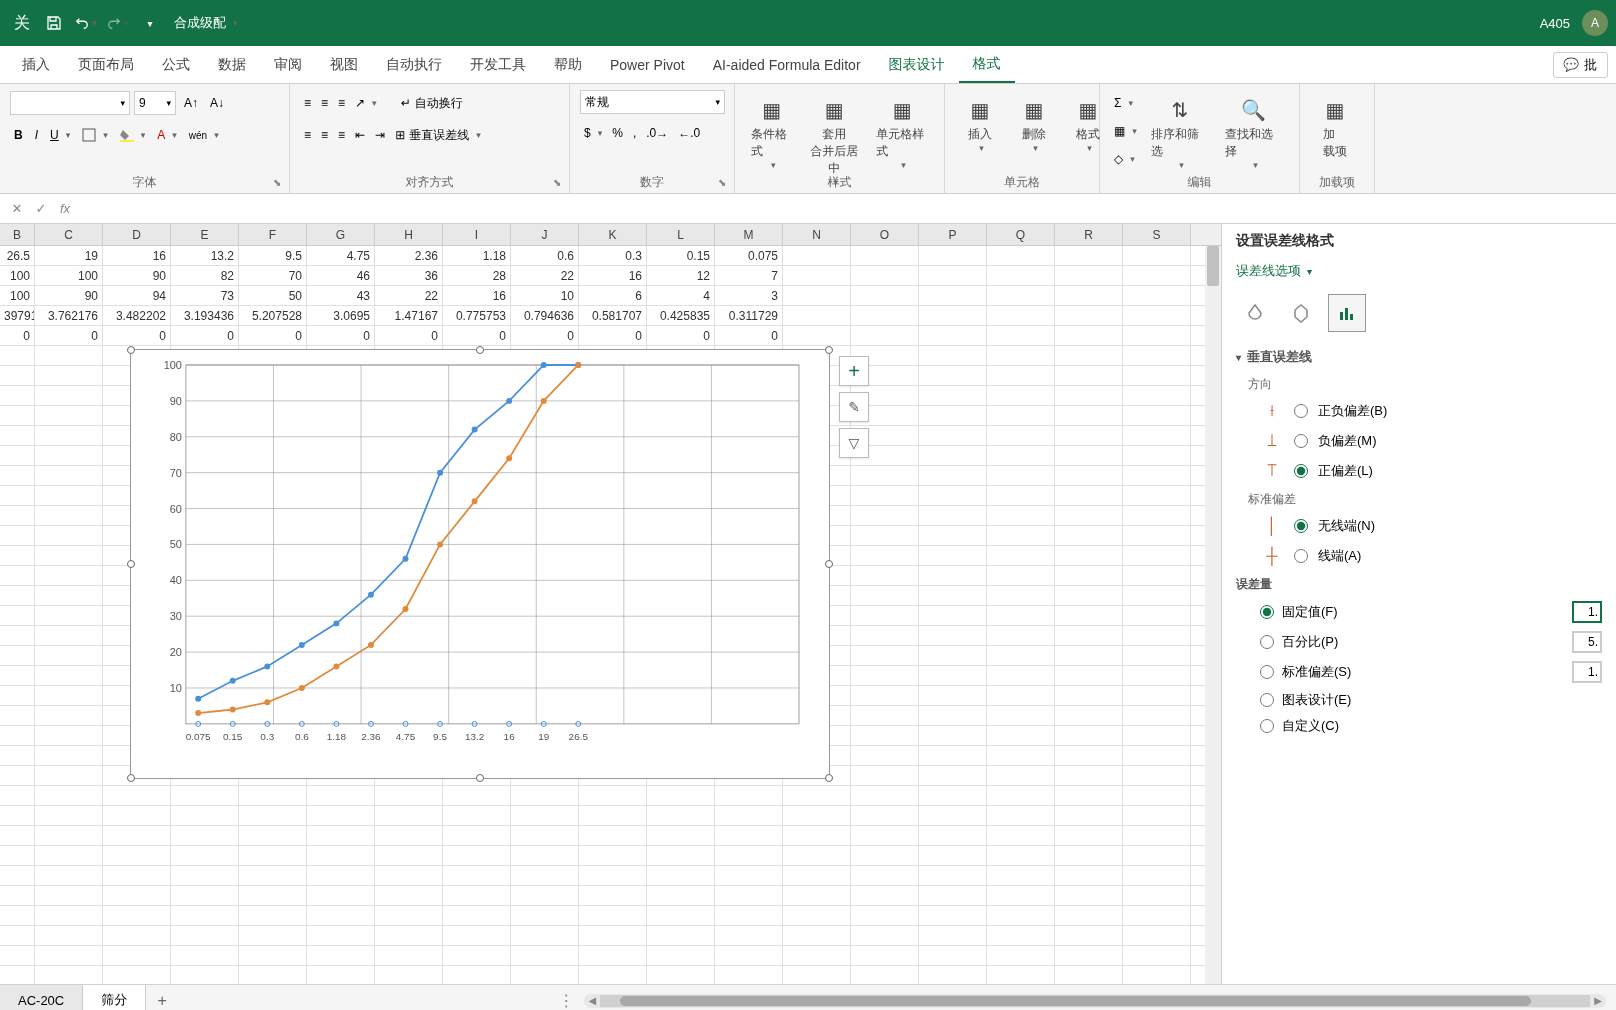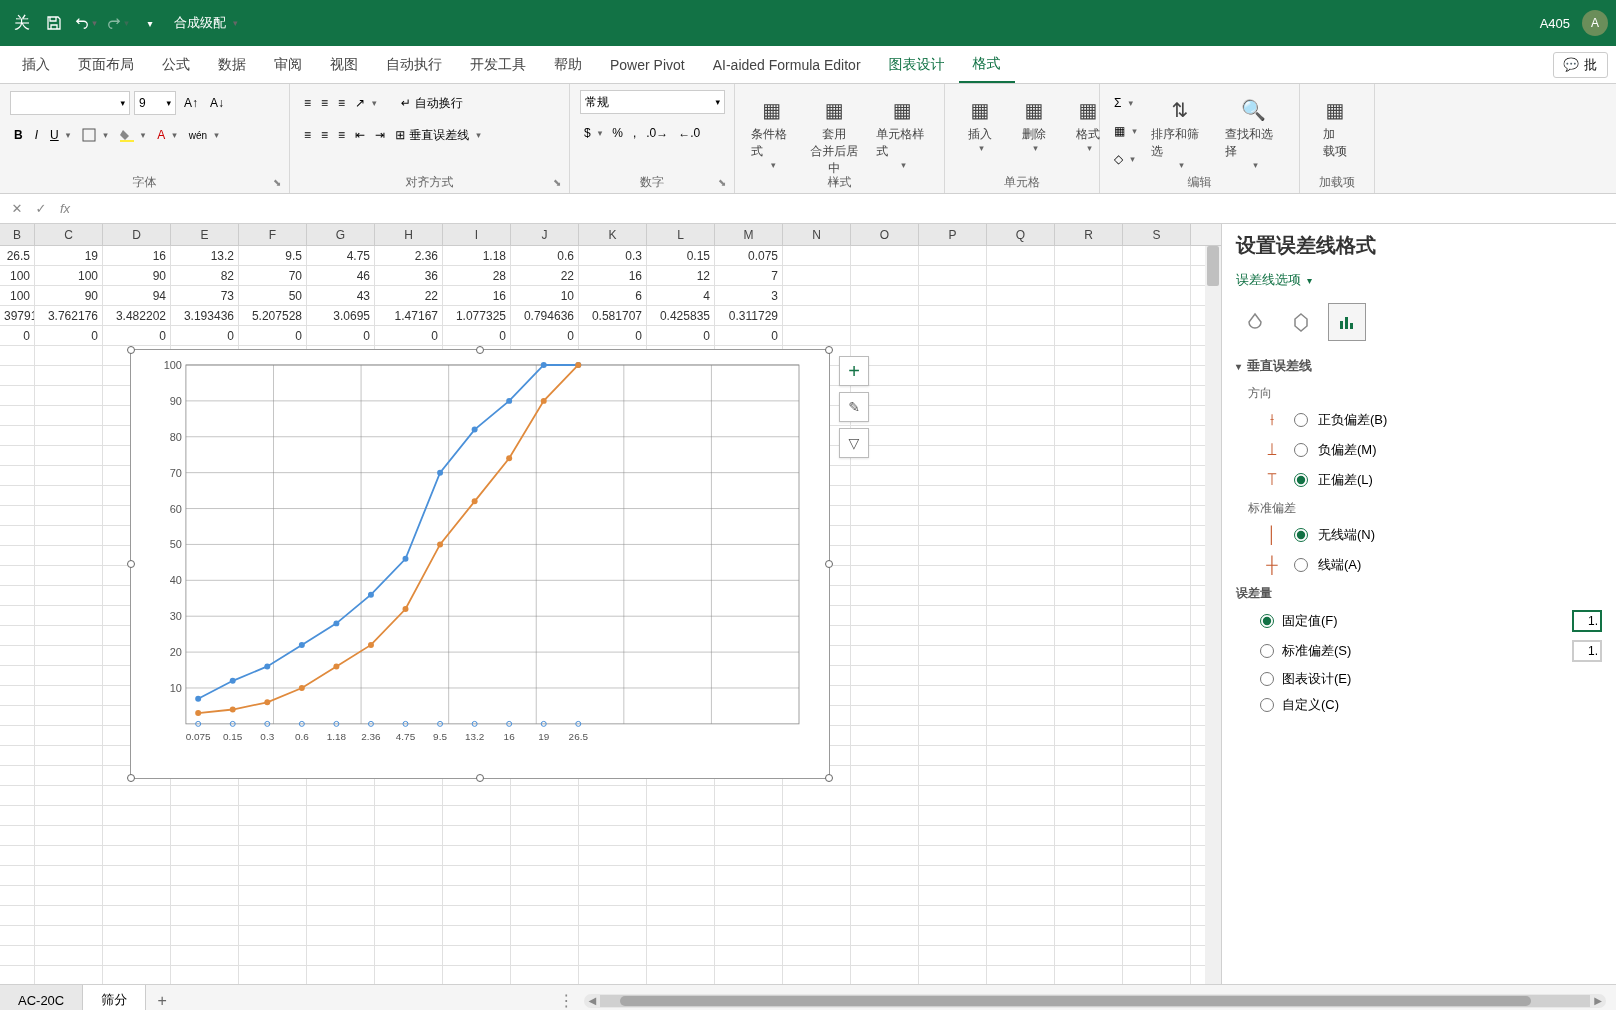--- a/index.html
+++ b/index.html
@@ -54,21 +54,21 @@
 .chart-plot { position: absolute; left: 25px; top: 10px; right: 20px; bottom: 30px; }
 .chart-side-btns { position: absolute; right: -40px; top: 6px; display: flex; flex-direction: column; gap: 6px; }
 .chart-side-btn { width: 30px; height: 30px; border: 1px solid #bbb; background: #fff; display: flex; align-items: center; justify-content: center; cursor: pointer; font-size: 14px; color: #555; box-shadow: 0 1px 2px rgba(0,0,0,0.1); }
 
 
 .vscroll { position: absolute; right: 0; top: 22px; bottom: 0; width: 16px; background: #f0f0f0; }
 .vscroll .thumb { position: absolute; left: 2px; right: 2px; top: 0; height: 40px; background: #c0c0c0; border-radius: 2px; }
 
 
 .format-pane { width: 395px; border-left: 1px solid #d0d0d0; background: #fff; padding: 8px 14px; overflow-y: auto; font-size: 13px; }
-.format-pane h2 { font-size: 20px; font-weight: 600; color: #333; margin-bottom: 12px; }
+.format-pane h2 { font-size: 14px; font-weight: 600; color: #333; margin-bottom: 12px; }
 .format-pane .options { display: flex; align-items: center; gap: 6px; color: #127245; font-size: 13px; margin-bottom: 14px; cursor: pointer; }
 .format-pane .icon-tabs { display: flex; gap: 8px; margin-bottom: 16px; }
 .format-pane .icon-tab { width: 38px; height: 38px; border: 1px solid transparent; display: flex; align-items: center; justify-content: center; cursor: pointer; font-size: 18px; color: #666; }
 .format-pane .icon-tab.active { border-color: #999; background: #f5f5f5; color: #127245; }
 .format-pane .section-title { display: flex; align-items: center; gap: 6px; font-weight: 600; color: #555; margin: 10px 0; cursor: pointer; font-size: 13px; }
 .format-pane .subsection { font-size: 12px; color: #666; margin: 8px 0 6px 12px; }
 .format-pane .radio-row { display: flex; align-items: center; gap: 10px; margin: 6px 0 6px 24px; font-size: 13px; }
 .format-pane .radio-icon { width: 24px; height: 24px; display: flex; align-items: center; justify-content: center; color: #c55a2e; font-size: 16px; }
 .format-pane input[type=radio] { accent-color: #127245; width: 14px; height: 14px; }
 .format-pane .radio-simple { display: flex; align-items: center; gap: 8px; margin: 8px 0 8px 24px; font-size: 13px; }
@@ -400,21 +400,21 @@
           <div class="cell" style="width: 68px;"></div>
         </div>
         <div class="grid-row">
           <div class="cell" style="width: 35px;">39791</div>
           <div class="cell" style="width: 68px;">3.762176</div>
           <div class="cell" style="width: 68px;">3.482202</div>
           <div class="cell" style="width: 68px;">3.193436</div>
           <div class="cell" style="width: 68px;">5.207528</div>
           <div class="cell" style="width: 68px;">3.0695</div>
           <div class="cell" style="width: 68px;">1.47167</div>
-          <div class="cell" style="width: 68px;">1.077325</div>
+          <div class="cell" style="width: 68px;">0.775753</div>
           <div class="cell" style="width: 68px;">0.794636</div>
           <div class="cell" style="width: 68px;">0.581707</div>
           <div class="cell" style="width: 68px;">0.425835</div>
           <div class="cell" style="width: 68px;">0.311729</div>
           <div class="cell" style="width: 68px;"></div>
           <div class="cell" style="width: 68px;"></div>
           <div class="cell" style="width: 68px;"></div>
           <div class="cell" style="width: 68px;"></div>
           <div class="cell" style="width: 68px;"></div>
           <div class="cell" style="width: 68px;"></div>
@@ -1247,20 +1247,25 @@
     </label>
 
     <div class="subsection" style="margin-left:0;font-weight:600;color:#555">误差量</div>
     <label class="radio-simple">
       <input type="radio" name="amt" checked="" style="">
       <span>固定值(F)</span>
       <input class="val-input" value="1." style="">
     </label>
     <label class="radio-simple">
       <input type="radio" name="amt" style="">
+      <span>百分比(P)</span>
+      <input class="val-input" style="border-color: rgb(204, 204, 204);" value="5.">
+    </label>
+    <label class="radio-simple">
+      <input type="radio" name="amt" style="">
       <span>标准偏差(S)</span>
       <input class="val-input" style="border-color: rgb(204, 204, 204);" value="1.">
     </label>
     <label class="radio-simple">
       <input type="radio" name="amt" style="">
       <span>图表设计(E)</span>
     </label>
     <label class="radio-simple">
       <input type="radio" name="amt" style="">
       <span>自定义(C)</span>

